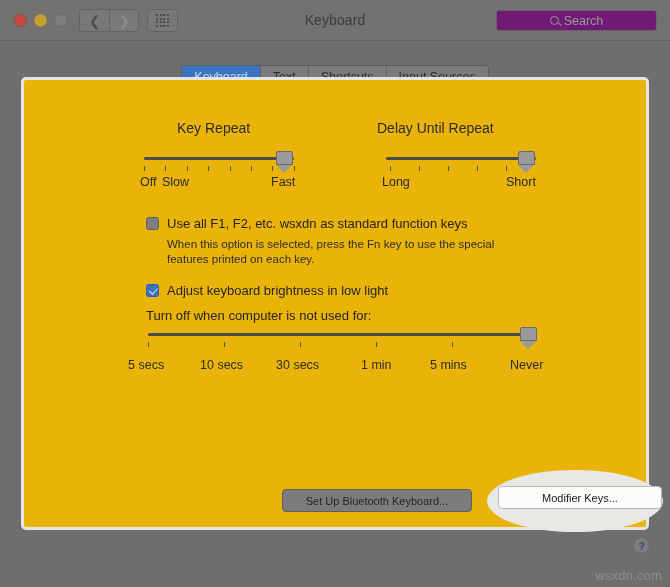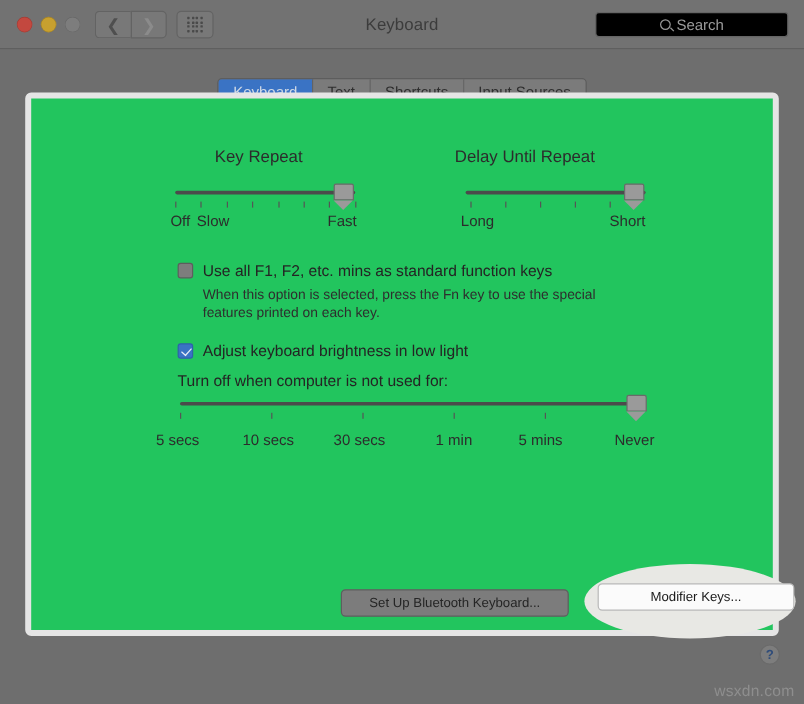--- a/index.html
+++ b/index.html
@@ -60,21 +60,21 @@
   #wintitle {
     position: absolute; left: 0; top: 12px; width: 670px;
     text-align: center;
     font-size: 14px; color: #3c3c3c;
     letter-spacing: 0.1px;
   }
 
   #searchfield {
     position: absolute; right: 13px; top: 10px;
     width: 161px; height: 21px;
-    background: #000000;
+    background: #701a75;
     border: 1px solid #656565;
     border-radius: 3px;
     display: flex; align-items: center; justify-content: center;
     gap: 5px;
   }
   #searchfield .magnifier {
     width: 9px; height: 9px;
     border: 1.3px solid #9a9a9a; border-radius: 50%;
     position: relative;
   }
@@ -109,22 +109,22 @@
   .tab:last-child { border-right: none; }
   .tab.active {
     background: #3a73c4;
     color: #cfd9e6;
   }
 
   
   #panel {
     position: absolute; left: 21px; top: 77px;
     width: 628px; height: 453px;
-    background: #22c55e;
-    border: 5px solid #e5e5e5;
+    background: #eab308;
+    border: 3px solid #e5e5e5;
     border-radius: 5px;
   }
 
   .grouptitle {
     position: absolute;
     font-size: 14px; color: #2c2c2c;
     white-space: nowrap;
   }
 
   
@@ -349,21 +349,21 @@
           <i style="left:120px;"></i>
       </div>
       <div class="thumb" style="left:140px;"></div>
     </div>
 
     <div class="slabel" style="left:358px; top:95px;">Long</div>
     <div class="slabel" style="left:482px; top:95px;">Short</div>
 
     <div class="cbrow" style="left:122px; top:136px;">
       <span class="cbox"></span>
-      <span class="cblabel">Use all F1, F2, etc. mins as standard function keys</span>
+      <span class="cblabel">Use all F1, F2, etc. wsxdn as standard function keys</span>
     </div>
     <div class="helptext" style="left:143px; top:157px;">When this option is selected, press the Fn key to use the special</div>
     <div class="helptext" style="left:143px; top:172px;">features printed on each key.</div>
 
     <div class="cbrow" style="left:122px; top:203px;">
       <span class="cbox checked"></span>
       <span class="cblabel">Adjust keyboard brightness in low light</span>
     </div>
 
     <div class="plaintext" style="left:122px; top:228px;">Turn off when computer is not used for:</div>

